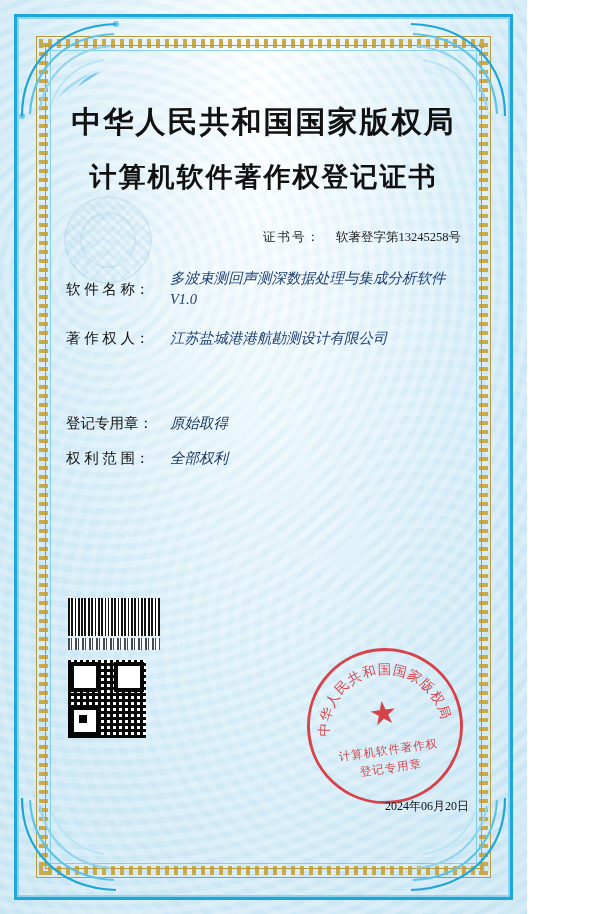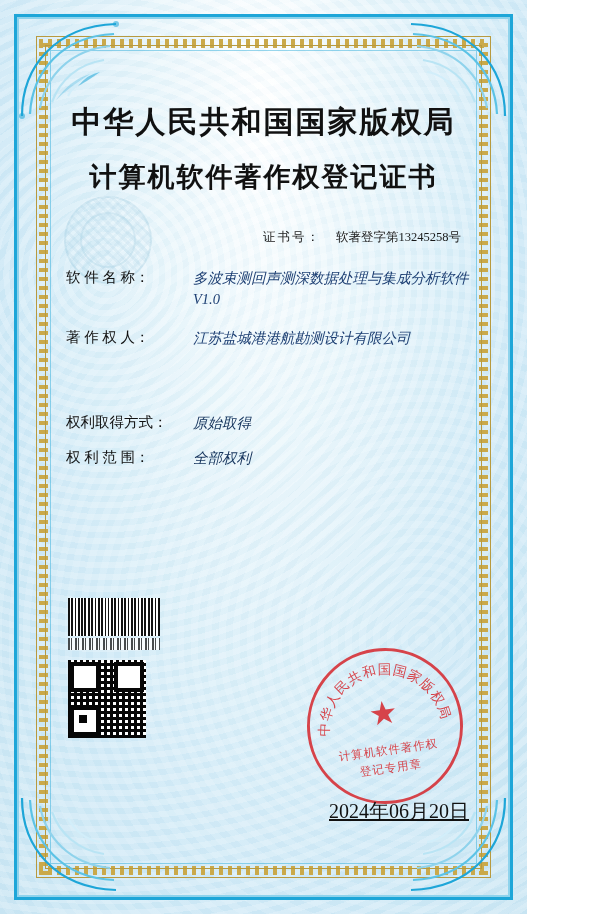--- a/index.html
+++ b/index.html
@@ -123,23 +123,22 @@
   }
   .certno-row .lbl{letter-spacing:2px;}
   .certno-row .val{margin-left:12px;}
 
   .fields{
     margin-top:22px;
     padding-left:14px;
   }
   .field{
     display:flex;
-    align-items:flex-start;
+    align-items:center;
     margin-bottom:6px;
-    gap:23px;
   }
   .f-label{
     width:104px;
     flex:0 0 104px;
     font-size:14.5px;
     color:#111;
     letter-spacing:0px;
     white-space:nowrap;
   }
   .f-value{
@@ -238,23 +237,22 @@
     font-size:11.5px;
     letter-spacing:1px;
   }
   .seal .line1{top:92px;}
   .seal .line2{top:110px;}
 
   .issue-date{
     position:absolute;
     right:58px;
     top:798px;
-    font-size:20px;
-    color:#111;
-    text-decoration:underline;
+    font-size:12px;
+    color:#111;
   }
 </style>
 </head>
 <body>
 
 <div class="cert">
 
   <div class="paper-pattern"></div>
   <div class="watermark"></div>
 
@@ -335,21 +333,21 @@
       <div class="gap-md"></div>
 
       <div class="field">
         <div class="f-label">著 作 权 人：</div>
         <div class="f-value blue">江苏盐城港港航勘测设计有限公司</div>
       </div>
 
       <div class="gap-lg"></div>
 
       <div class="field tight">
-        <div class="f-label">权利取得方式：</div>
+        <div class="f-label">登记专用章：</div>
         <div class="f-value">原始取得</div>
       </div>
 
       <div class="field tight">
         <div class="f-label">权 利 范 围：</div>
         <div class="f-value">全部权利</div>
       </div>
 
     </div>
 

